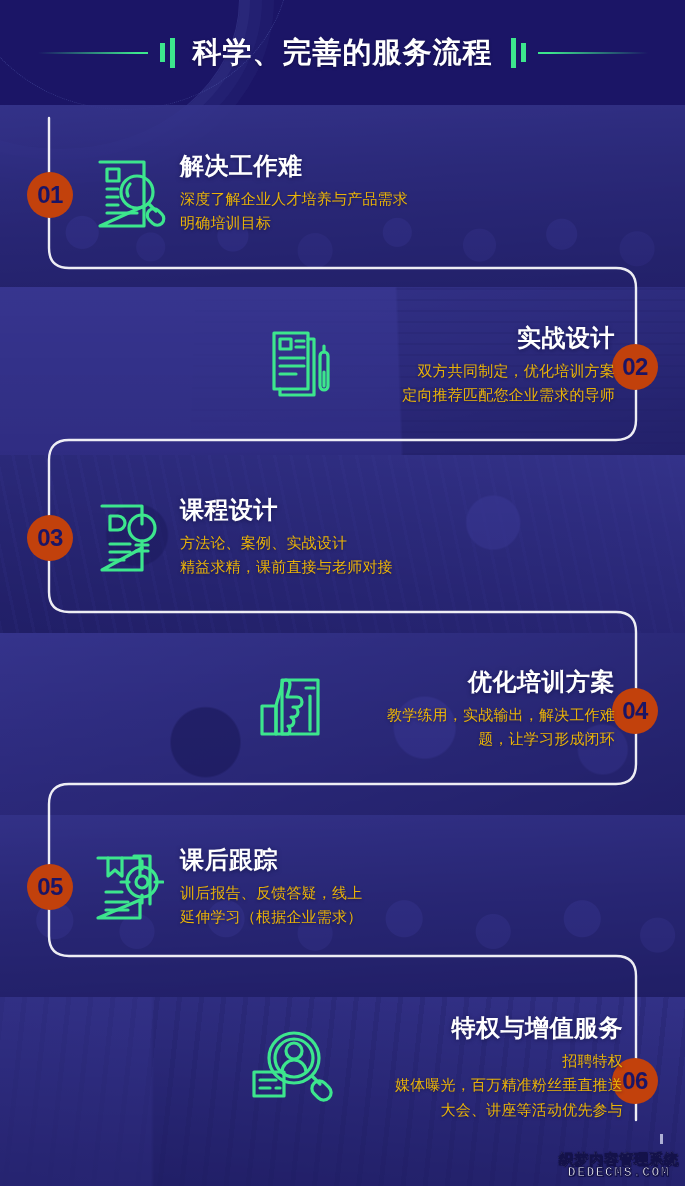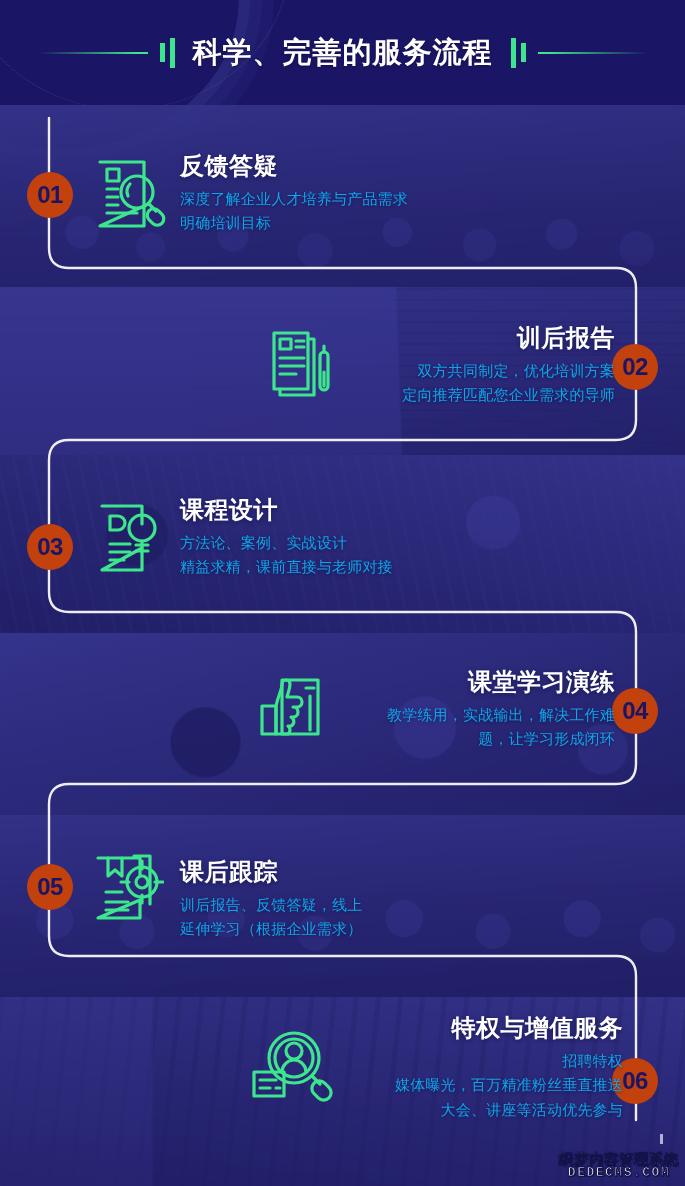--- a/index.html
+++ b/index.html
@@ -168,21 +168,21 @@
 
   
   .txt{ position:absolute; }
   .txt h3{
     color:#ffffff; font-size:24px; font-weight:bold;
     letter-spacing:.5px; margin-bottom:5px;
     text-shadow:0 1px 4px rgba(10,10,50,.55);
     white-space:nowrap;
   }
   .txt p{
-    color:#0ea5e9; font-size:15px; line-height:1.62;
+    color:#eab308; font-size:15px; line-height:1.62;
     letter-spacing:.2px; font-weight:500;
     text-shadow:0 1px 3px rgba(10,10,50,.5);
     white-space:nowrap;
   }
   .txt.right{ text-align:right; }
   .txt.right h3, .txt.right p{ text-align:right; }
 
   
   .watermark{
     position:absolute; right:6px; bottom:6px;
@@ -280,21 +280,21 @@
           <rect x="17" y="13" width="12" height="12"></rect>
           <path d="M17 33 h11 M17 41 h11 M17 49 h11 M17 57 h30"></path>
           <circle cx="47" cy="36" r="16"></circle>
           <path d="M40 28 a11 11 0 0 0 -2 12"></path>
           <path d="M58.5 47.5 L66 55"></path>
           <rect x="59" y="52" width="13" height="18" rx="6.5" transform="rotate(-45 65.5 61)"></rect>
         </g>
       </svg>
     </div>
     <div class="txt" style="left:180px;top:2px">
-      <h3>反馈答疑</h3>
+      <h3>解决工作难</h3>
       <p>深度了解企业人才培养与产品需求</p>
       <p>明确培训目标</p>
     </div>
   </div>
 
   <div class="step" style="top:320px;height:120px">
     <div class="badge" style="left:612px;top:24px">
       <span>02</span>
     </div>
     <div class="icon" style="left:256px;top:8px">
@@ -304,28 +304,28 @@
           <path d="M52 11 h6 v56 H24 v-6"></path>
           <rect x="24" y="11" width="11" height="10"></rect>
           <path d="M40 13 h8 M40 19 h8"></path>
           <path d="M24 30 h24 M24 38 h24 M24 46 h16"></path>
           <rect x="64" y="24" width="8" height="38" rx="4"></rect>
           <path d="M68 24 v-6 M68 44 v14"></path>
         </g>
       </svg>
     </div>
     <div class="txt right" style="right:70px;top:2px">
-      <h3>训后报告</h3>
+      <h3>实战设计</h3>
       <p>双方共同制定，优化培训方案</p>
       <p>定向推荐匹配您企业需求的导师</p>
     </div>
   </div>
 
   <div class="step" style="top:492px;height:120px">
-    <div class="badge" style="left:27px;top:32px">
+    <div class="badge" style="left:27px;top:23px">
       <span>03</span>
     </div>
     <div class="icon" style="left:90px;top:8px">
       <svg viewBox="0 0 76 76">
         <g fill="none" stroke="#3de68d" stroke-width="3.2" stroke-linecap="round" stroke-linejoin="round">
           <path d="M12 6 h40 v18 M52 48 v22 H12 Z"></path>
           <path d="M20 16 h8 a7 7 0 0 1 0 14 h-8 Z"></path>
           <path d="M20 44 h20 M20 52 h20 M20 60 h14"></path>
           <circle cx="52" cy="28" r="13"></circle>
           <path d="M52 41 v7 M46 45 h12 M46 51 h12"></path>
@@ -347,21 +347,21 @@
       <svg viewBox="0 0 76 76">
         <g fill="none" stroke="#3de68d" stroke-width="3.2" stroke-linecap="round" stroke-linejoin="round">
           <path d="M30 8 h36 v54 H30 Z"></path>
           <path d="M54 16 h8 M58 24 v34"></path>
           <path d="M10 34 h14 v28 H10 Z"></path>
           <path d="M24 34 c2 -10 6 -16 6 -22 a4 4 0 0 1 8 0 c0 5 -2 9 -3 13 h10 a5 5 0 0 1 0 10 h-4 a5 5 0 0 1 0 10 h-2 a5 5 0 0 1 0 9 h-3 a5 5 0 0 1 0 8 H24 Z"></path>
         </g>
       </svg>
     </div>
     <div class="txt right" style="right:70px;top:2px">
-      <h3>课堂学习演练</h3>
+      <h3>优化培训方案</h3>
       <p>教学练用，实战输出，解决工作难</p>
       <p>题，让学习形成闭环</p>
     </div>
   </div>
 
   <div class="step" style="top:840px;height:120px">
     <div class="badge" style="left:27px;top:24px">
       <span>05</span>
     </div>
     <div class="icon" style="left:88px;top:8px">
@@ -370,21 +370,21 @@
           <path d="M10 10 h42 v18 M52 52 v18 H10 Z"></path>
           <path d="M20 10 v18 l7 -6 l7 6 V10"></path>
           <path d="M18 44 h16 M18 54 h22 M18 62 h22"></path>
           <path d="M46 8 h16 v48"></path>
           <circle cx="54" cy="34" r="15"></circle>
           <circle cx="54" cy="34" r="6"></circle>
           <path d="M54 13 v8 M54 47 v8 M33 34 h8 M67 34 h8"></path>
         </g>
       </svg>
     </div>
-    <div class="txt" style="left:180px;top:16px">
+    <div class="txt" style="left:180px;top:4px">
       <h3>课后跟踪</h3>
       <p>训后报告、反馈答疑，线上</p>
       <p>延伸学习（根据企业需求）</p>
     </div>
   </div>
 
   <div class="step" style="top:1008px;height:130px">
     <div class="badge" style="left:612px;top:50px">
       <span>06</span>
     </div>

